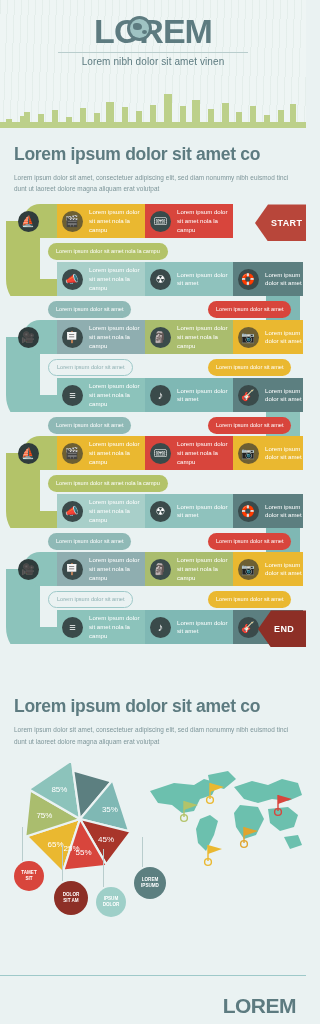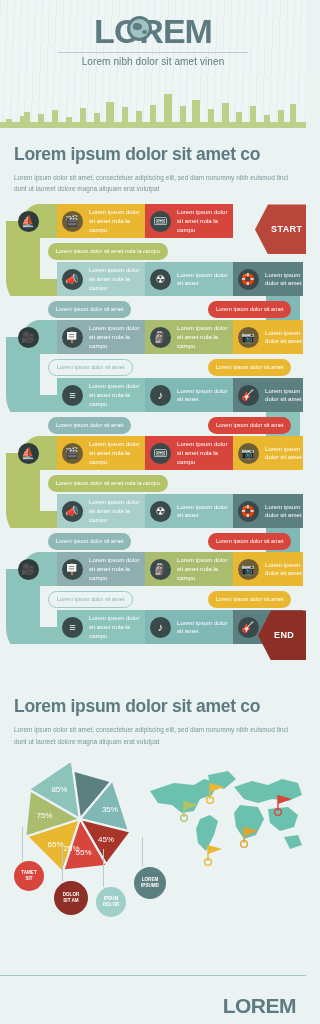--- a/index.html
+++ b/index.html
@@ -80,21 +80,21 @@
 
   
   .pill{
     position:absolute; height:17px; border-radius:9px;
     display:flex; align-items:center; padding:0 8px;
     color:#fff; font-size:5.6px; line-height:1.25;
   }
   .pill.outline{ background:transparent; border:1px solid #9ec9c9; color:#8fb0b3; }
 
   .arrow{
-    position:absolute; height:50px; display:flex; align-items:center;
+    position:absolute; height:37px; display:flex; align-items:center;
     color:#fff; font-weight:bold; font-size:9px; letter-spacing:.4px;
     padding-left:16px;
   }
 
   
   .chart-area{ position:relative; height:210px; margin-top:6px; }
   .tri-chart{ position:absolute; left:8px; top:4px; }
   .map{ position:absolute; right:2px; top:12px; }
   .cbub{
     position:absolute; border-radius:50%; display:flex; flex-direction:column;

